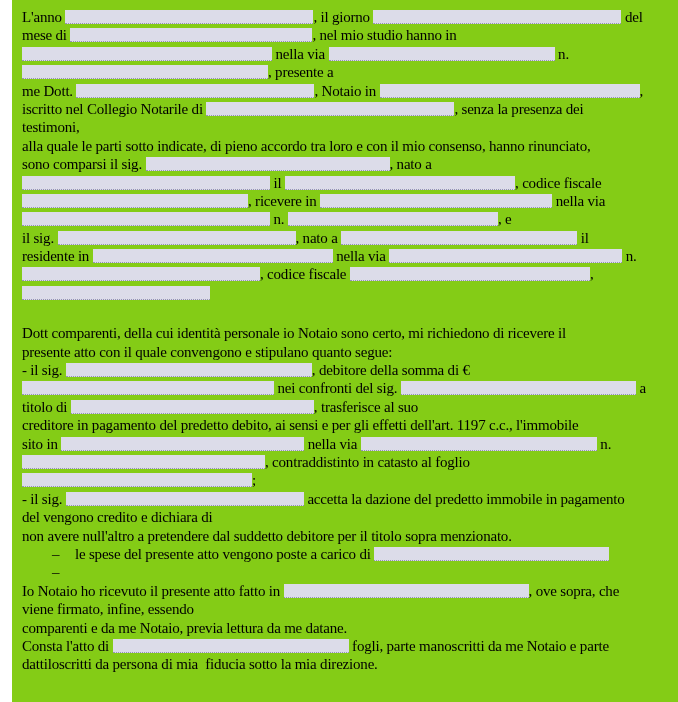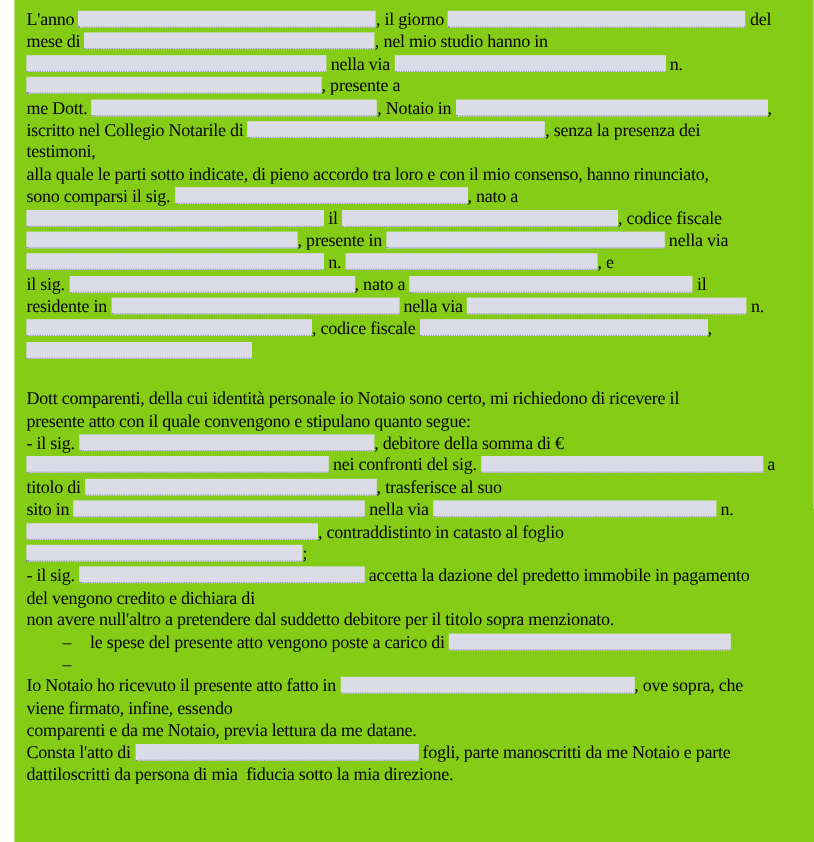--- a/index.html
+++ b/index.html
@@ -55,32 +55,33 @@
     <div class="line"><span class="run">L'anno </span><span class="field" style="width: 248px;"></span><span class="run">, il giorno </span><span class="field" style="width: 248px;"></span><span class="run"> del</span></div>
     <div class="line"><span class="run">mese di </span><span class="field" style="width: 242px;"></span><span class="run">, nel mio studio hanno in</span></div>
     <div class="line"><span class="field" style="width: 250px;"></span><span class="run"> nella via </span><span class="field" style="width: 226px;"></span><span class="run"> n.</span></div>
     <div class="line"><span class="field" style="width: 246px;"></span><span class="run">, presente a</span></div>
     <div class="line"><span class="run">me Dott. </span><span class="field" style="width: 238px;"></span><span class="run">, Notaio in </span><span class="field" style="width: 260px;"></span><span class="run">,</span></div>
     <div class="line"><span class="run">iscritto nel Collegio Notarile di </span><span class="field" style="width: 248px;"></span><span class="run">, senza la presenza dei</span></div>
     <div class="line"><span class="run">testimoni,</span></div>
     <div class="line"><span class="run">alla quale le parti sotto indicate, di pieno accordo tra loro e con il mio consenso, hanno rinunciato,</span></div>
     <div class="line"><span class="run">sono comparsi il sig. </span><span class="field" style="width: 244px;"></span><span class="run">, nato a</span></div>
     <div class="line"><span class="field" style="width: 248px;"></span><span class="run"> il </span><span class="field" style="width: 230px;"></span><span class="run">, codice fiscale</span></div>
-    <div class="line"><span class="field" style="width: 226px;"></span><span class="run">, presente in </span><span class="field" style="width: 232px;"></span><span class="run"> nella via</span></div>
+    <div class="line"><span class="field" style="width: 226px;"></span><span class="run">, ricevere in </span><span class="field" style="width: 232px;"></span><span class="run"> nella via</span></div>
     <div class="line"><span class="field" style="width: 248px;"></span><span class="run"> n. </span><span class="field" style="width: 210px;"></span><span class="run">, e</span></div>
     <div class="line"><span class="run">il sig. </span><span class="field" style="width: 238px;"></span><span class="run">, nato a </span><span class="field" style="width: 236px;"></span><span class="run"> il</span></div>
     <div class="line"><span class="run">residente in </span><span class="field" style="width: 240px;"></span><span class="run"> nella via </span><span class="field" style="width: 233px;"></span><span class="run"> n.</span></div>
     <div class="line"><span class="field" style="width: 238px;"></span><span class="run">, codice fiscale </span><span class="field" style="width: 240px;"></span><span class="run">,</span></div>
     <div class="line"><span class="field" style="width: 188px;"></span></div>
     <div class="line blank"></div>
     <div class="line"><span class="run">Dott comparenti, della cui identità personale io Notaio sono certo, mi richiedono di ricevere il</span></div>
     <div class="line"><span class="run">presente atto con il quale convengono e stipulano quanto segue:</span></div>
     <div class="line"><span class="run">- il sig. </span><span class="field" style="width: 246px;"></span><span class="run">, debitore della somma di €</span></div>
     <div class="line"><span class="field" style="width: 252px;"></span><span class="run"> nei confronti del sig. </span><span class="field" style="width: 235px;"></span><span class="run"> a</span></div>
     <div class="line"><span class="run">titolo di </span><span class="field" style="width: 243px;"></span><span class="run">, trasferisce al suo</span></div>
+    <div class="line"><span class="run">creditore in pagamento del predetto debito, ai sensi e per gli effetti dell'art. 1197 c.c., l'immobile</span></div>
     <div class="line"><span class="run">sito in </span><span class="field" style="width: 243px;"></span><span class="run"> nella via </span><span class="field" style="width: 236px;"></span><span class="run"> n.</span></div>
     <div class="line"><span class="field" style="width: 243px;"></span><span class="run">, contraddistinto in catasto al foglio</span></div>
     <div class="line"><span class="field" style="width: 230px;"></span><span class="run">;</span></div>
     <div class="line"><span class="run">- il sig. </span><span class="field" style="width: 238px;"></span><span class="run"> accetta la dazione del predetto immobile in pagamento</span></div>
     <div class="line"><span class="run">del vengono credito e dichiara di</span></div>
     <div class="line"><span class="run">non avere null'altro a pretendere dal suddetto debitore per il titolo sopra menzionato.</span></div>
     <div class="line bullet-line"><span class="bullet">–</span><span class="run">le spese del presente atto vengono poste a carico di </span><span class="field" style="width: 235px;"></span></div>
     <div class="line bullet-line"><span class="bullet">–</span></div>
     <div class="line"><span class="run">Io Notaio ho ricevuto il presente atto fatto in </span><span class="field" style="width: 245px;"></span><span class="run">, ove sopra, che</span></div>
     <div class="line"><span class="run">viene firmato, infine, essendo</span></div>

